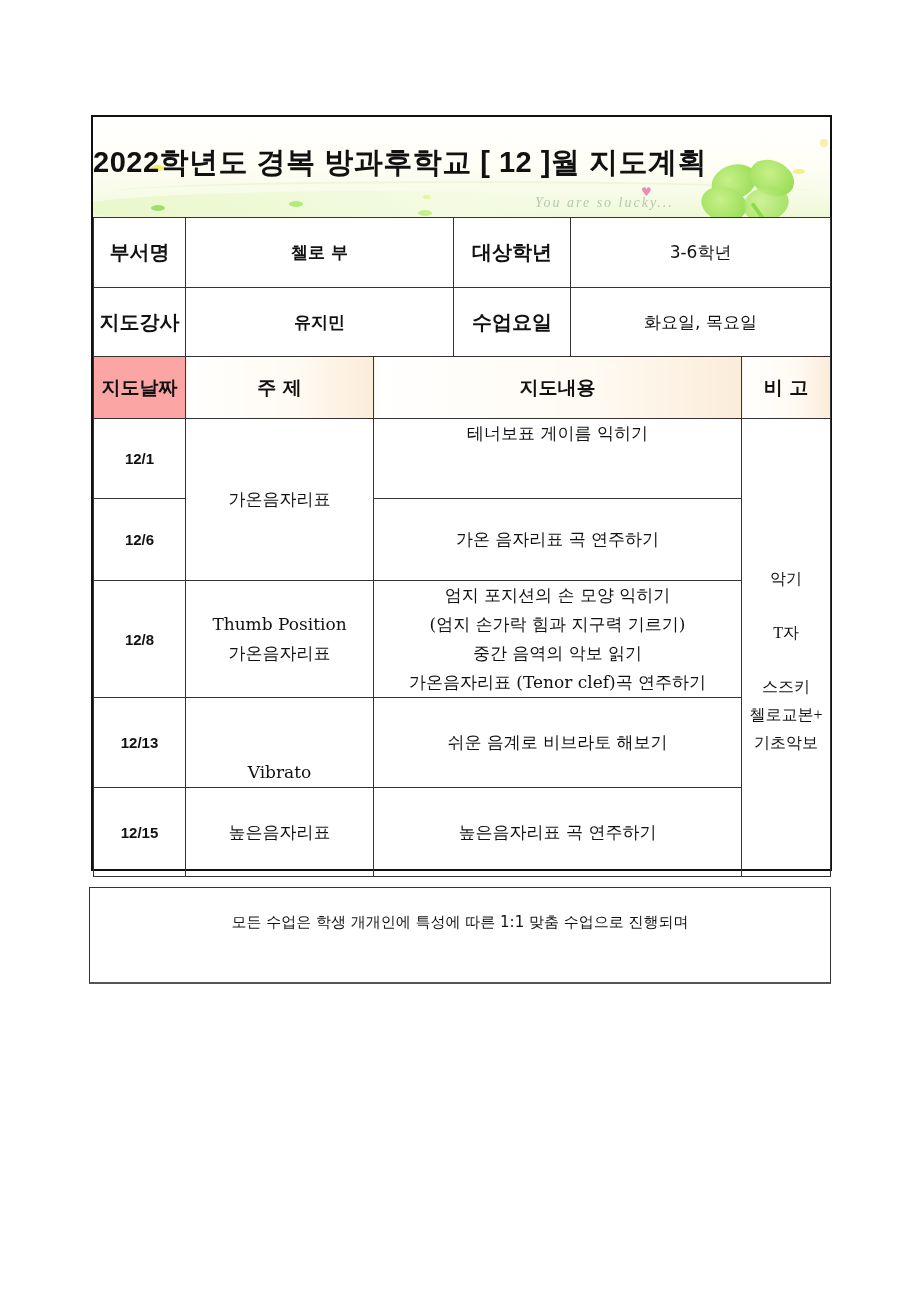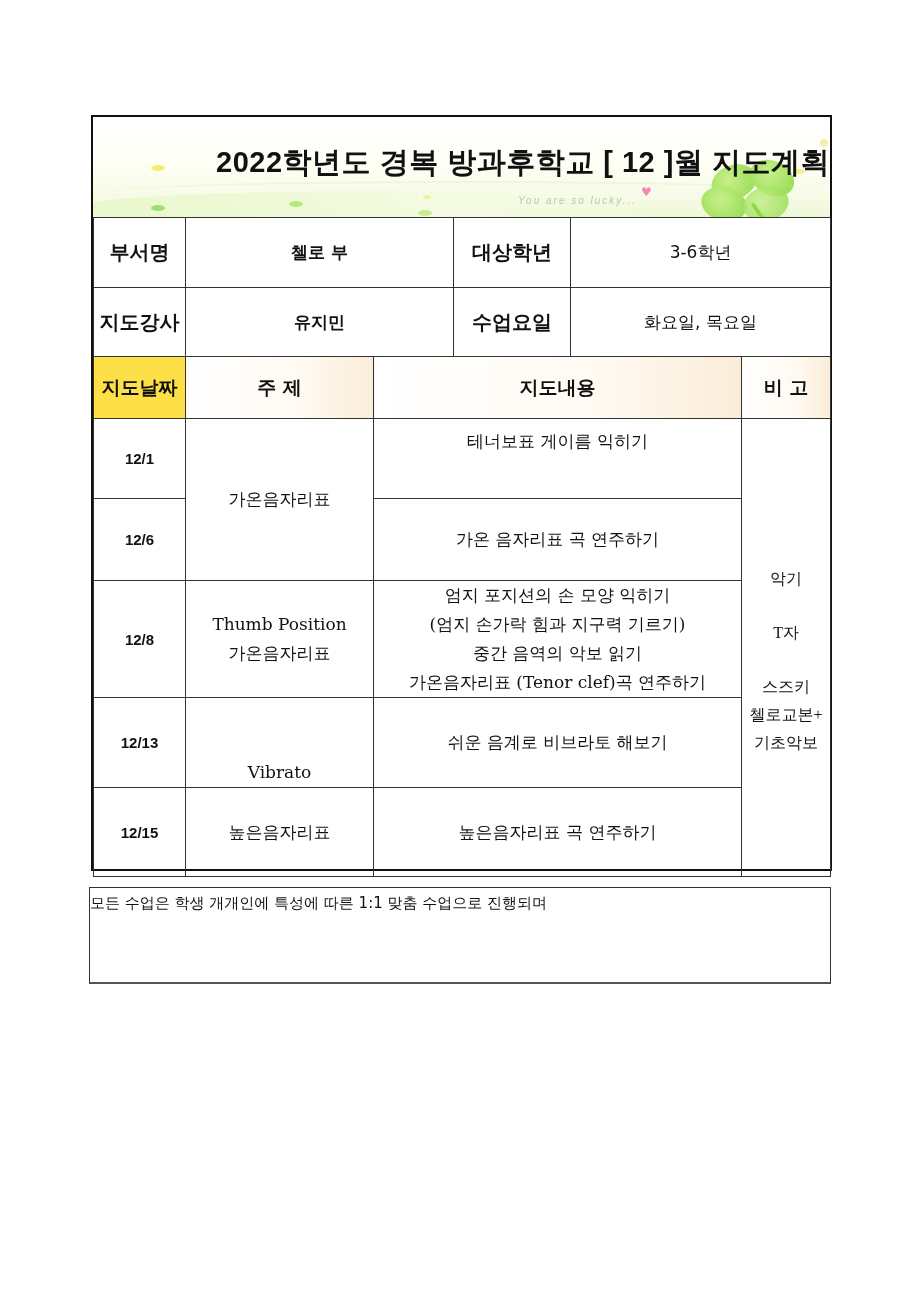--- a/index.html
+++ b/index.html
@@ -16,43 +16,43 @@
             overflow:hidden; border-bottom:1px solid #333; }
   .banner .swoosh { position:absolute; left:-20px; top:74px; width:620px; height:34px;
             border-radius:50%; background:linear-gradient(90deg,#e8f7c8,#f4fbe2 60%,rgba(255,255,255,0));
             opacity:.9; }
   .banner .swoosh2 { position:absolute; left:20px; top:64px; width:700px; height:20px;
             border-top:2px solid #eef6dc; border-radius:50%; }
   .dot { position:absolute; border-radius:50%; }
   .clover { position:absolute; left:598px; top:40px; width:110px; height:62px; }
   .leaf { position:absolute; width:46px; height:34px; border-radius:50%;
           background:radial-gradient(circle at 40% 40%,#c7f08a,#8fd94a); }
-  .lucky { position:absolute; left:425px; top:78px; font-size:10px; color:#b8c7b0;
-           font-family:Liberation Sans, sans-serif; font-style:italic; letter-spacing:2px; }
+  .lucky { position:absolute; left:442px; top:78px; font-size:14px; color:#b8c7b0;
+           font-family:Liberation Serif, serif; font-style:italic; letter-spacing:2px; }
   .heart { position:absolute; left:548px; top:68px; color:#f08cb4; font-size:12px; }
-  .title { position:absolute; left:0; top:26px; width:737px; text-align:right;
+  .title { position:absolute; left:0; top:26px; width:737px; text-align:left;
            font-size:29px; font-weight:bold; font-family:"Liberation Sans","DejaVu Sans",sans-serif;
            letter-spacing:0.5px; color:#111; padding-left:0; }
 
   table.grid { position:absolute; left:0; top:100px; border-collapse:collapse;
                table-layout:fixed; width:737px; }
   .grid td { border:1px solid #333; text-align:center; vertical-align:middle;
              padding:0; box-sizing:border-box; }
   .lbl { font-weight:bold; font-size:20px;border-radius:15px; }
   .val { font-weight:bold; font-size:17px; }
   .hdr { font-weight:bold; font-size:19px;
          background:linear-gradient(90deg,#ffffff 0%,#fffaf2 60%,#fbecd9 100%); }
-  .hdr.first { background:#fde047; }
+  .hdr.first { background:#fca5a5; }
   .date { font-size:15px; font-family:"Liberation Sans",sans-serif;font-weight:bold; }
   .body { font-size:17px; font-family:"DejaVu Serif","Liberation Serif",serif; line-height:29px; }
   .note-col { font-size:16px; font-family:Liberation Serif, serif; line-height:28px; }
 
   .footnote { position:absolute; left:89px; top:887px; width:742px; height:97px;
               border:1px solid #333; border-bottom:2px solid #555; box-sizing:border-box;
-              font-size:15px; line-height:29px; padding-top:1px; }
+              text-align:center; font-size:15px; line-height:29px; padding-top:20px; }
 </style>
 </head>
 <body>
 
 <div class="page">
 
   <div class="sheet">
 
     <div class="banner">
       <div class="swoosh"></div>
@@ -105,21 +105,21 @@
         <td class="hdr">주 제</td>
         <td class="hdr" colspan="3">지도내용</td>
         <td class="hdr">비 고</td>
       </tr>
 
       <tr style="height:80px">
         <td class="date">12/1</td>
         <td class="body" rowspan="2">
           <span>가온음자리표</span>
         </td>
-        <td class="body" colspan="3" style="vertical-align:top;padding-top:8px">
+        <td class="body" colspan="3" style="vertical-align:top;">
           <div>테너보표 게이름 익히기</div>
         </td>
         <td class="note-col" rowspan="5">
           <div style="padding-top:26px">
             <div>악기</div>
             <div style="height:26px"></div>
             <div>T자</div>
             <div style="height:26px"></div>
             <div>스즈키</div>
             <div>첼로교본+</div>

